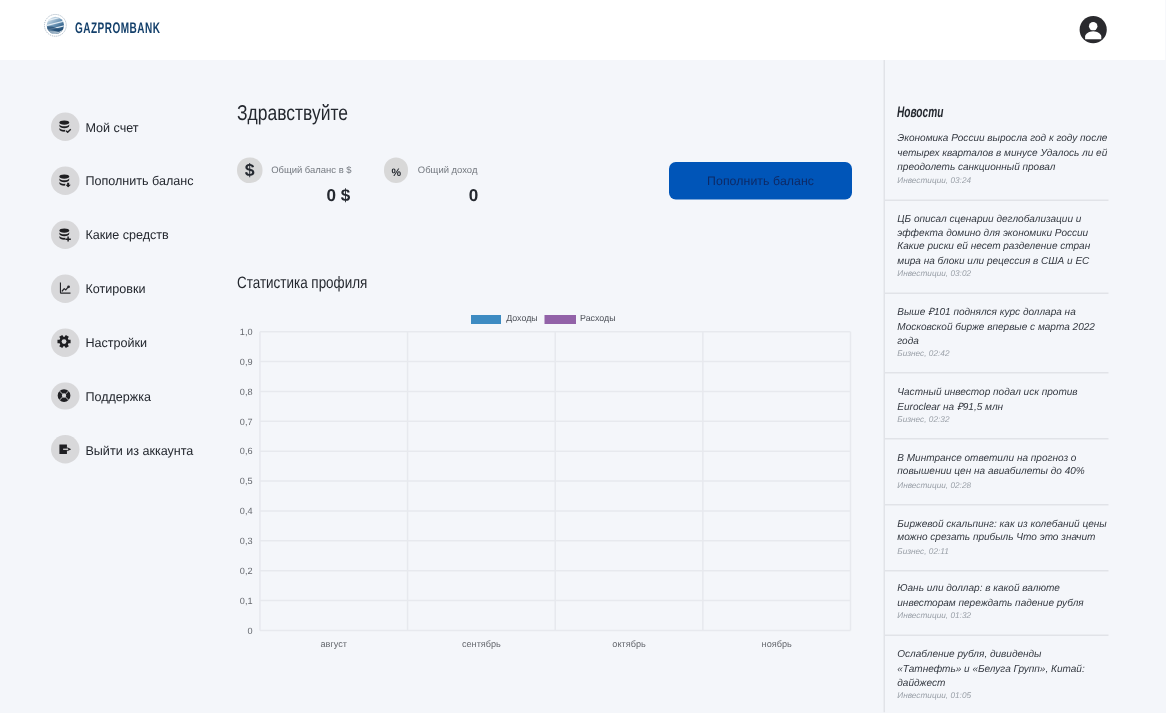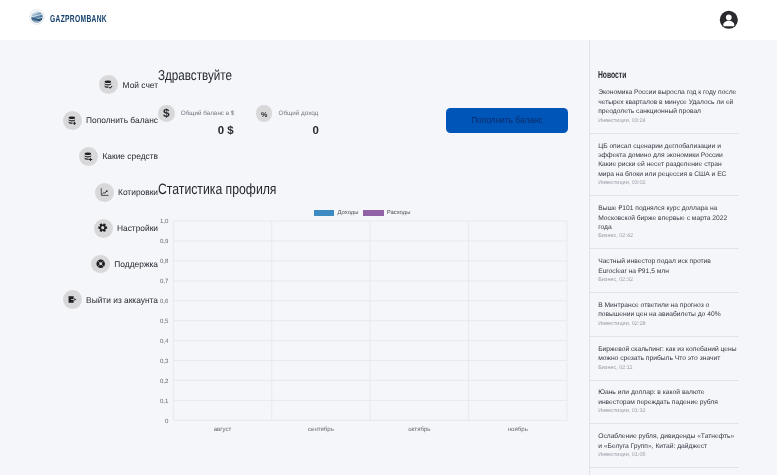--- a/index.html
+++ b/index.html
@@ -31,21 +31,21 @@
     color: #14406b;
   }
   .avatar-btn { position: absolute; left: 719.3px; top: 10.1px; width: 19.6px; height: 19.6px; cursor: pointer;}
   .avatar { width: 19.6px; height: 19.6px; display: block; }
 
   
   .page { display: flex; height: 435px; }
   .sidebar { width: 158px; flex: none; position: relative; }
   .nav-item {
     position: absolute; left: 0; width: 158px; height: 26px;
-    display: flex; align-items: center; cursor: pointer; justify-content: flex-end;
+    display: flex; align-items: center; cursor: pointer;
   }
   .nav-ico {
     width: 18.9px; height: 18.9px; border-radius: 50%; background: #d8d8da;
     display: flex; align-items: center; justify-content: center; flex: none;
     margin-left: 33.7px;
   }
   .nav-ico svg { display: block; }
   .nav-label { font-size: 8.4px; color: #24282f; white-space: nowrap; margin-left: 4.4px; }
 
   
@@ -62,33 +62,33 @@
   }
   .stat-bub.pct { font-size: 7.2px; padding-top: 3.2px; }
   .stat-title { font-size: 6.3px; color: #73787f; margin-left: 6.2px; white-space: nowrap;}
   .stat-val { font-size: 11.4px; font-weight: bold; text-align: right; margin-top: 4.2px; line-height: 11.4px;}
   .topup {
     position: absolute; left: 288.3px; top: 68.1px;
     background: #0055b8; color: #0d2a66; border: none;
     border-radius: 4.5px; width: 121.5px; height: 24.5px; font-size: 8.2px;
     cursor: pointer; font-family: inherit; letter-spacing: .06px;
   }
-  .section-title { position: absolute; left: 0.4px; top: 145.2px; line-height:9.5px; font-size: 15px; color: #24282f; text-decoration: underline; }
+  .section-title { position: absolute; left: 0.4px; top: 145.2px; line-height:9.5px; font-size: 11px; color: #24282f; text-decoration: underline; }
 
   
   .chart-wrap { position: absolute; left: 0px; top: 160px; width: 431px; height: 275px; }
   .legend { position: absolute; left: 156px; top: 9.7px; display: flex; align-items: center; }
   .legend-item { display: flex; align-items: center; }
   .legend-sw { width: 20.4px; height: 6.4px; }
   .legend-txt { font-size: 5.9px; color: #4b4f57; margin-left: 3.1px; white-space: nowrap;}
   .legend-gap { width: 4.8px; }
   .plot { position: absolute; left: 0; top: 0; }
 
   
-  .news { width: 188px; flex: none; border-left: 1px solid #e1e3e8; overflow: hidden; position: relative;}
+  .news { width: 188px; flex: none; border-left: 1px solid #e1e3e8; overflow: hidden; position: relative; font-style: italic;}
   .news-title { font-size: 10.2px; font-weight: bold; position:absolute; left: 8.1px; top: 31.3px; color:#24282f; line-height:10.2px;}
   .news-list { position: absolute; left: 0px; top: 40.5px; width: 149px; }
   .news-item { padding: 7.9px 0 6.3px 8.2px; border-bottom: 1px solid #e1e3e8; }
   .news-text { font-size: 6.7px; line-height: 9.42px; color: #343941; width: 140.5px;}
   .news-meta { font-size: 5.5px; color: #9aa0a8; line-height: 9.7px; }
 
 </style>
 </head>
 <body>
 

